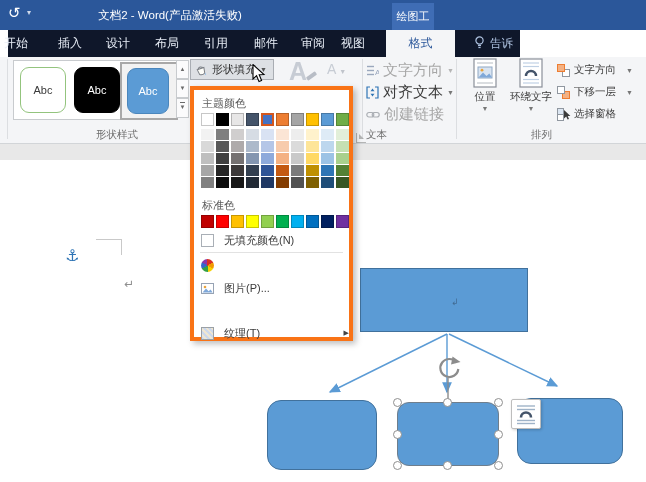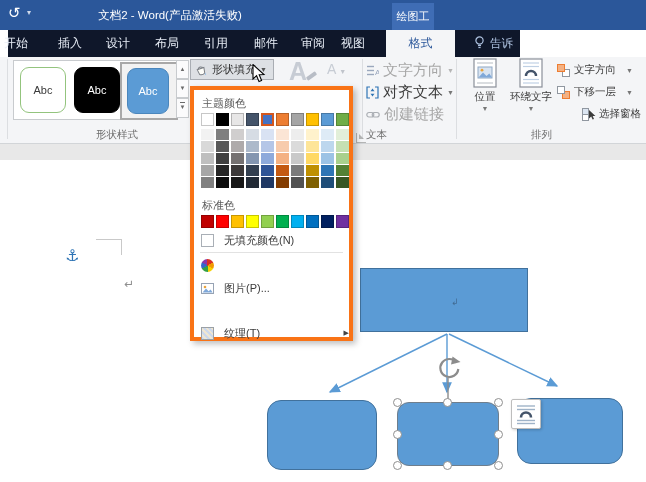--- a/index.html
+++ b/index.html
@@ -224,21 +224,21 @@
       <span class="rcar" style="margin-left:6px">▼</span>
     </div>
     <div class="ribbonrow" style="left:557px;top:27px">
       <span class="sqic">
         <span class="sq" style="right:0;bottom:0;background:#F4B183;border:1px solid #ED7D31"></span>
         <span class="sq" style="left:0;top:0;border:1px solid #9097A0;background:#fff"></span>
       </span>
       <span class="rlabel" style="font-size:10.5px">下移一层</span>
       <span class="rcar" style="margin-left:6px">▼</span>
     </div>
-    <div class="ribbonrow" style="left:582px;top:49px">
+    <div class="ribbonrow" style="left:557px;top:49px">
       <span class="sqic">
         <span class="sq" style="left:0;top:0;width:7px;height:7px;border:1px solid #9097A0;background:#DCE6F2"></span>
         <span class="sq" style="left:0;bottom:0;width:7px;height:7px;border:1px solid #9097A0;background:#fff"></span>
         <svg width="8" height="10" viewBox="0 0 8 10" style="position:absolute;right:-1px;top:2px">
           <path d="M1,0 L1,8.5 L3.2,6.6 L4.6,9.6 L6,9 L4.7,6.1 L7.4,5.9 Z" fill="#3B3B3B"></path>
         </svg>
       </span>
       <span class="rlabel" style="font-size:10.5px">选择窗格</span>
     </div>
     <div class="grouplabel" style="left:531px;width:64px">排列</div>

